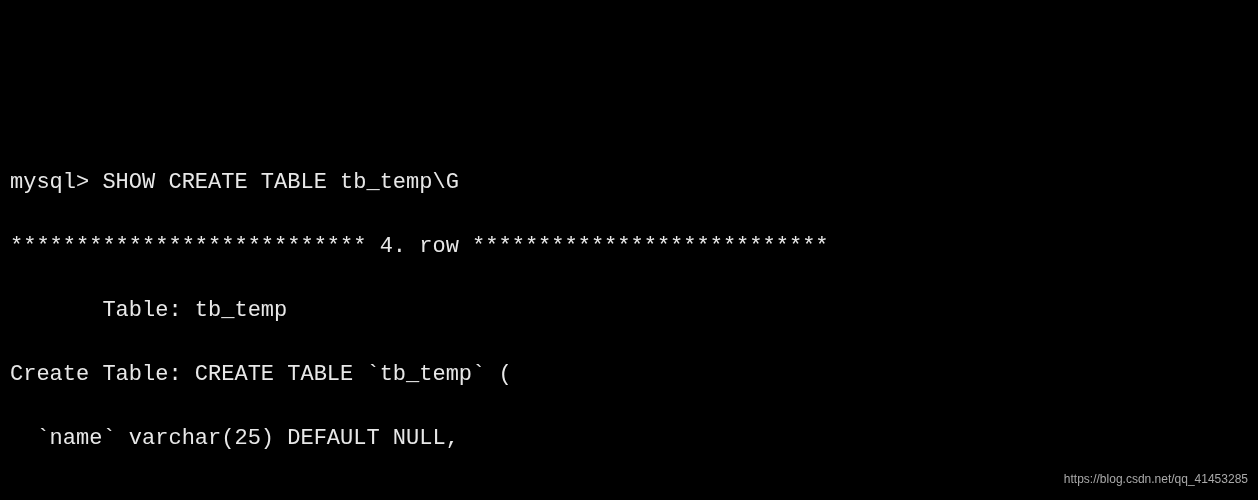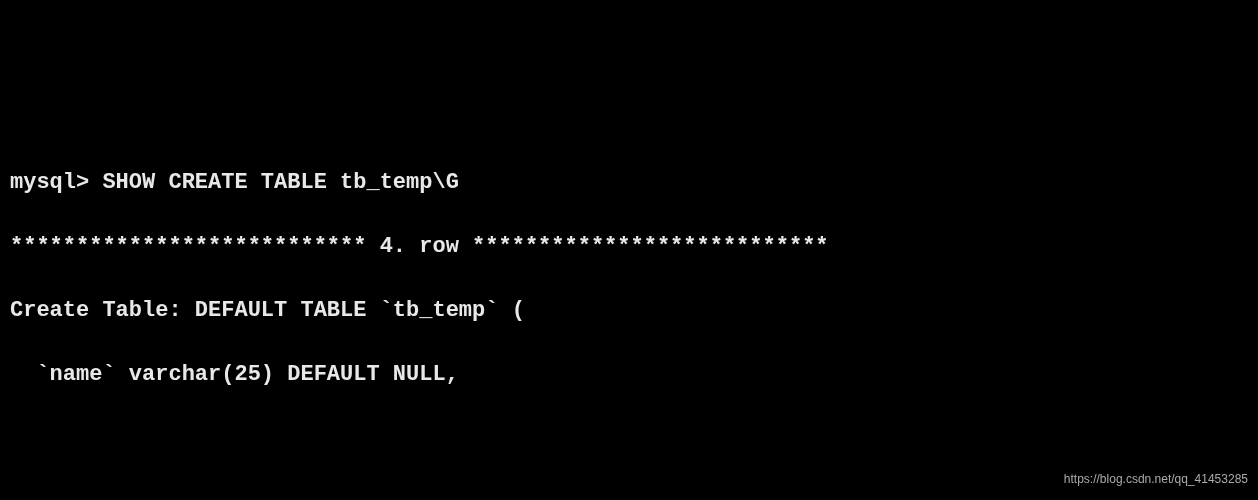--- a/index.html
+++ b/index.html
@@ -15,40 +15,40 @@
       line-height: 1.45;
       padding: 8px 10px;
       width: 1258px;
       height: 500px;
       overflow: hidden;
       white-space: pre;
       position: relative;
     }
     .terminal-line {
       display: block;
-      font-weight: bold;
     }
     .watermark {
       position: absolute;
       right: 10px;
       bottom: 12px;
       font-size: 12px;
       color: #aaaaaa;
       font-family: Arial, sans-serif;
     }
   </style>
 </head>
 <body>
 
 
 
 <div>
 <span class="terminal-line">mysql&gt; SHOW CREATE TABLE tb_temp\G</span>
 <span class="terminal-line">*************************** 4. row ***************************</span>
-<span class="terminal-line">Create Table: DEFAULT TABLE `tb_temp` (</span>
+<span class="terminal-line">       Table: tb_temp</span>
+<span class="terminal-line">Create Table: CREATE TABLE `tb_temp` (</span>
 <span class="terminal-line">  `name` varchar(25) DEFAULT NULL,</span>
 
 
 
 
 
 
 
 </div>
 

